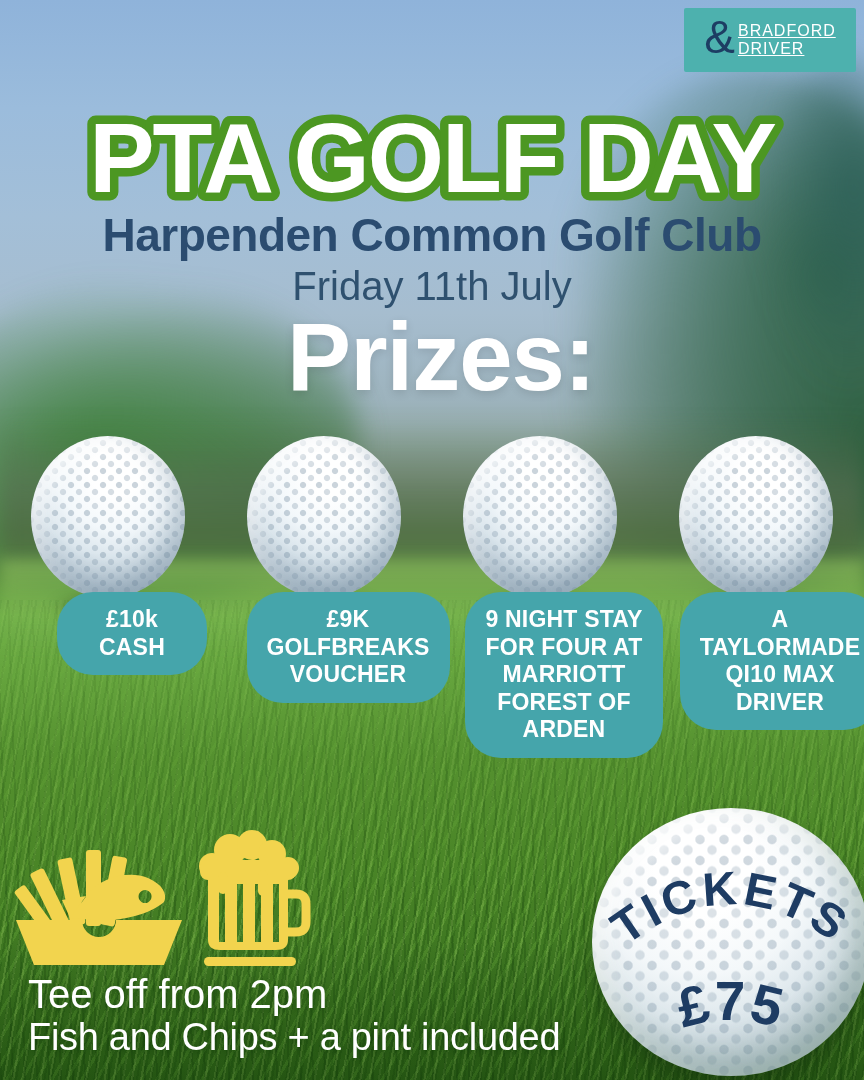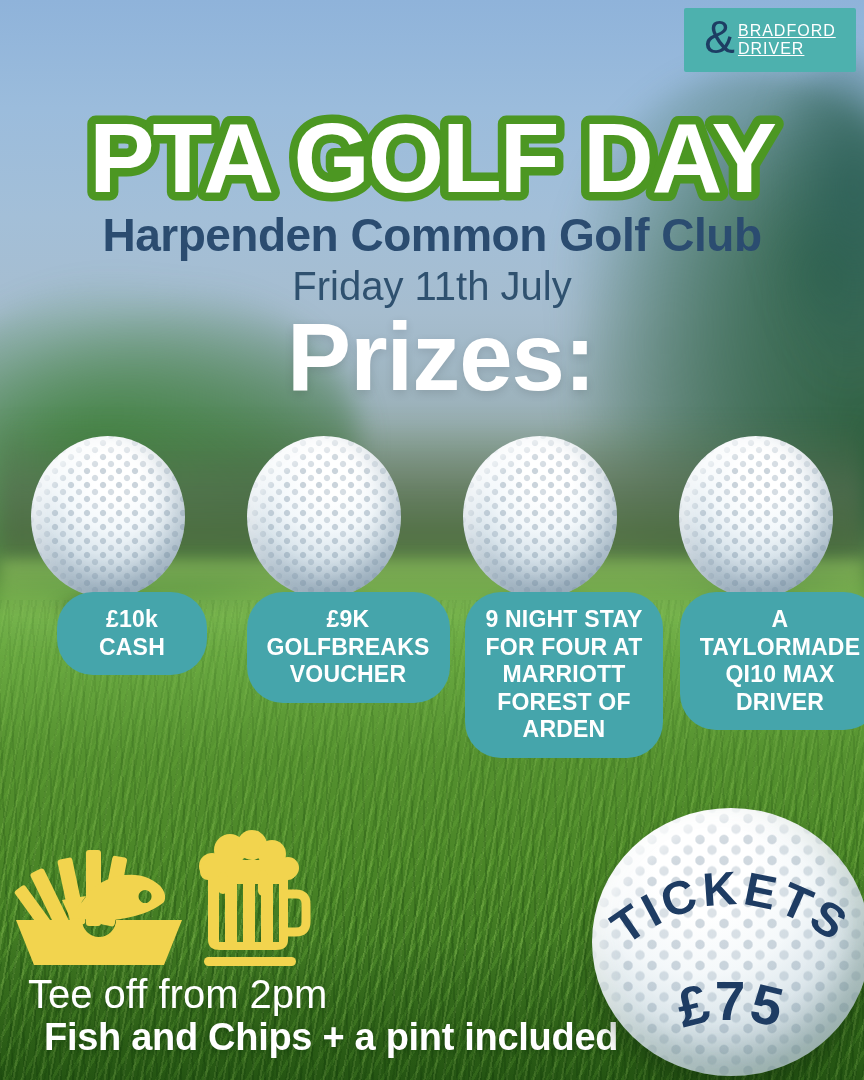--- a/index.html
+++ b/index.html
@@ -67,21 +67,21 @@
     grid-template-columns:repeat(4,216px);justify-items:center;align-items:start;padding-left:24px;}
   .badge{background:#45A5AB;border-radius:36px;color:#fff;font-weight:700;
     font-size:23px;line-height:1.2;text-align:center;white-space:pre-line;
     padding:14px 20px;min-width:150px;max-width:206px;box-sizing:border-box;
     letter-spacing:.2px;}
   
   .fnc-icon{position:absolute;left:12px;top:836px;}
   .beer-icon{position:absolute;left:192px;top:830px;}
   .tee-text{position:absolute;left:28px;top:972px;font-size:40px;font-weight:400;color:#fff;
     text-shadow:0 2px 6px rgba(0,40,0,.35);text-align:center;}
-  .included-text{position:absolute;left:44px;top:1016px;font-size:38px;font-weight:700;color:#fff;
+  .included-text{position:absolute;left:28px;top:1016px;font-size:38px;font-weight:400;color:#fff;
     text-shadow:0 2px 6px rgba(0,40,0,.4);letter-spacing:-.3px;}
   
   .ticket-ball{position:absolute;left:592px;top:808px;width:278px;height:268px;}
   .ticket-ball .sphere{position:absolute;inset:0;border-radius:50%;
     background:
       radial-gradient(circle at 50% 50%, rgba(118,142,162,.34) 0 4px, rgba(0,0,0,0) 5.4px) 0 0 / 24px 21px,
       radial-gradient(circle at 50% 50%, rgba(118,142,162,.26) 0 4px, rgba(0,0,0,0) 5.4px) 12px 10.5px / 24px 21px,
       radial-gradient(circle at 40% 22%, #ffffff 0 18%, #f4f8fa 40%, #dde7ec 58%, #bccbd4 75%, #9db4ae 90%, #8aa596 100%);
     box-shadow:inset -14px -20px 34px rgba(95,130,110,.35), inset 10px 12px 24px rgba(255,255,255,.9),
                0 14px 22px rgba(12,35,8,.35);}

